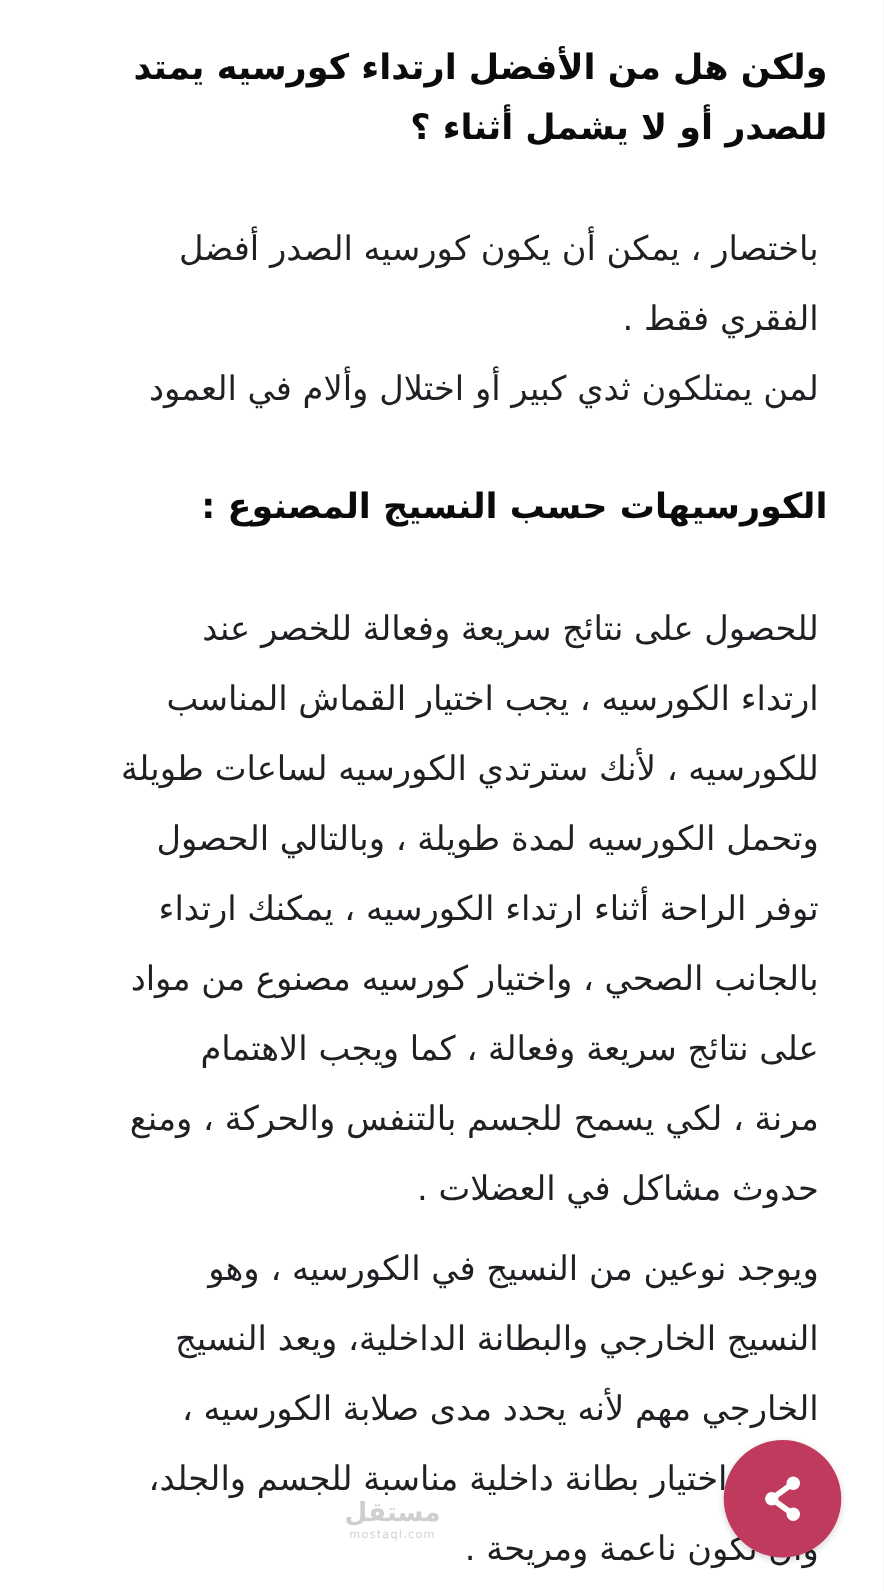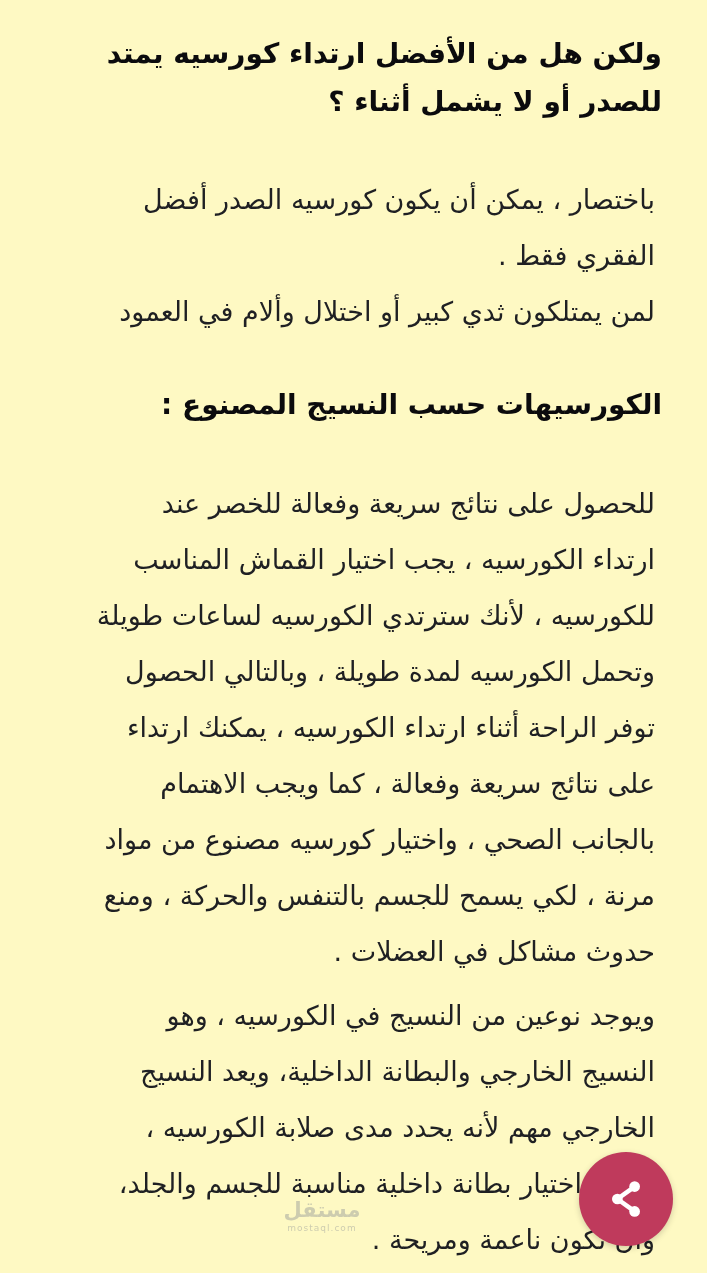--- a/index.html
+++ b/index.html
@@ -1,20 +1,20 @@
 <!DOCTYPE html>
 <html lang="ar" dir="rtl"><head>
 <meta charset="utf-8">
 <style>
   html,body { margin:0; padding:0; background:#e9e9e9; }
   .page {
     position:relative;
     width:707px; height:1273px;
     margin:0;
-    background:#fef9c3;
+    background:#ffffff;
     overflow:hidden;
     direction:rtl;
     font-family:"DejaVu Sans", sans-serif;
     z-index:0;
   }
   .h-block {
     margin:0; padding:0 45px 0 40px;
     font-size:28px; line-height:48px;
     font-weight:700; color:#0b0b0d;
     text-align:right;
@@ -37,21 +37,21 @@
     border-radius:50%;
     border:none; padding:0;
     background:#bf3a5c;
     box-shadow:0 2px 6px rgba(0,0,0,0.18);
     display:flex; align-items:center; justify-content:center;
     cursor:pointer;
     z-index:3;
   }
   .share-fab svg { display:block; }
   .watermark {
-    position:absolute; left:272px; top:1198px;
+    position:absolute; left:264px; top:1198px;
     width:100px;
     text-align:center;
     color:#8a8f94;
     opacity:0.42;
     z-index:2;
     pointer-events:none;
     direction:rtl;
   }
   .watermark .wm-ar { font-size:21px; font-weight:700; line-height:24px; }
   .watermark .wm-en { font-size:9px; letter-spacing:1px; line-height:12px; direction:ltr; }
@@ -75,22 +75,22 @@
   <h2 class="h-block h2-block">
       <span class="line">الكورسيهات حسب النسيج المصنوع :</span>
     </h2>
 
   <p class="p-block p2">
       <span class="line">للحصول على نتائج سريعة وفعالة للخصر عند</span>
       <span class="line">ارتداء الكورسيه ، يجب اختيار القماش المناسب</span>
       <span class="line">للكورسيه ، لأنك سترتدي الكورسيه لساعات طويلة</span>
       <span class="line">وتحمل الكورسيه لمدة طويلة ، وبالتالي الحصول</span>
       <span class="line">توفر الراحة أثناء ارتداء الكورسيه ، يمكنك ارتداء</span>
+      <span class="line">بالجانب الصحي ، واختيار كورسيه مصنوع من مواد</span>
       <span class="line">على نتائج سريعة وفعالة ، كما ويجب الاهتمام</span>
-      <span class="line">بالجانب الصحي ، واختيار كورسيه مصنوع من مواد</span>
       <span class="line">مرنة ، لكي يسمح للجسم بالتنفس والحركة ، ومنع</span>
       <span class="line">حدوث مشاكل في العضلات .</span>
     </p>
 
   <p class="p-block p3">
       <span class="line">ويوجد نوعين من النسيج في الكورسيه ، وهو</span>
       <span class="line">النسيج الخارجي والبطانة الداخلية، ويعد النسيج</span>
       <span class="line">الخارجي مهم لأنه يحدد مدى صلابة الكورسيه ،</span>
       <span class="line">ويجب اختيار بطانة داخلية مناسبة للجسم والجلد،</span>
       <span class="line">وأن تكون ناعمة ومريحة .</span>

